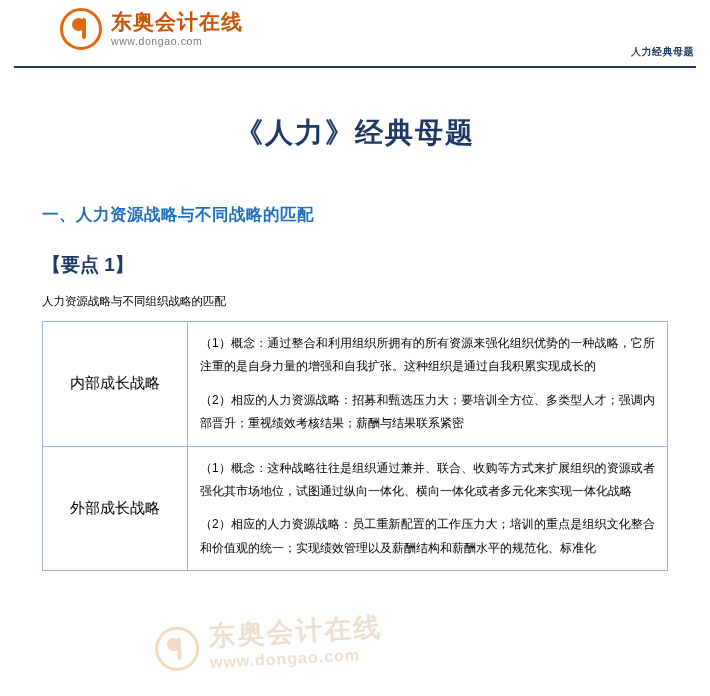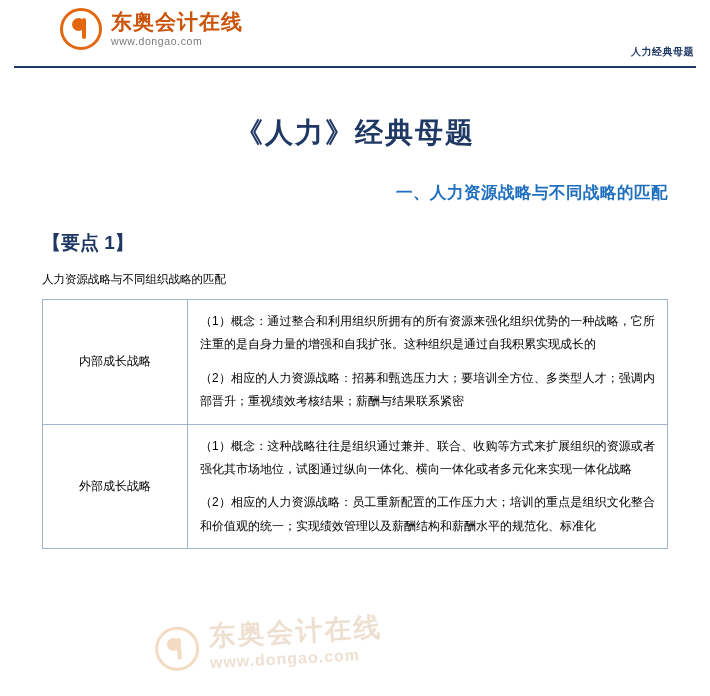--- a/index.html
+++ b/index.html
@@ -96,27 +96,26 @@
   .doc-title {
     text-align: center;
     font-size: 28px;
     font-weight: bold;
     color: #1f3864;
     margin-top: 46px;
     letter-spacing: 2px;
     font-family: "Liberation Serif", serif;
   }
   .section-heading {
-    margin-top: 30px;
+    margin-top: 52px;
     font-size: 16.5px;
     font-weight: bold;
     color: #1f6fbf;
     font-family: "Liberation Sans", sans-serif;
     letter-spacing: 0.5px;
-    text-align: right;
   }
   .point-heading {
     margin-top: 26px;
     font-size: 19px;
     font-weight: bold;
     color: #1f3864;
     font-family: "Liberation Sans", sans-serif;
   }
   .sub-caption {
     margin-top: 16px;
@@ -133,21 +132,21 @@
     table-layout: fixed;
   }
   table.matrix td {
     border: 1px solid #9fb4cc;
     vertical-align: middle;
     padding: 10px 12px;
   }
   td.col-label {
     width: 120px;
     text-align: center;
-    font-size: 12px;
+    font-size: 15px;
     font-family: "Liberation Sans", sans-serif;
     color: #000;
   }
   td.col-body {
     font-size: 12px;
     line-height: 1.95;
     font-family: "Liberation Sans", sans-serif;
     color: #000;
   }
   td.col-body p {

